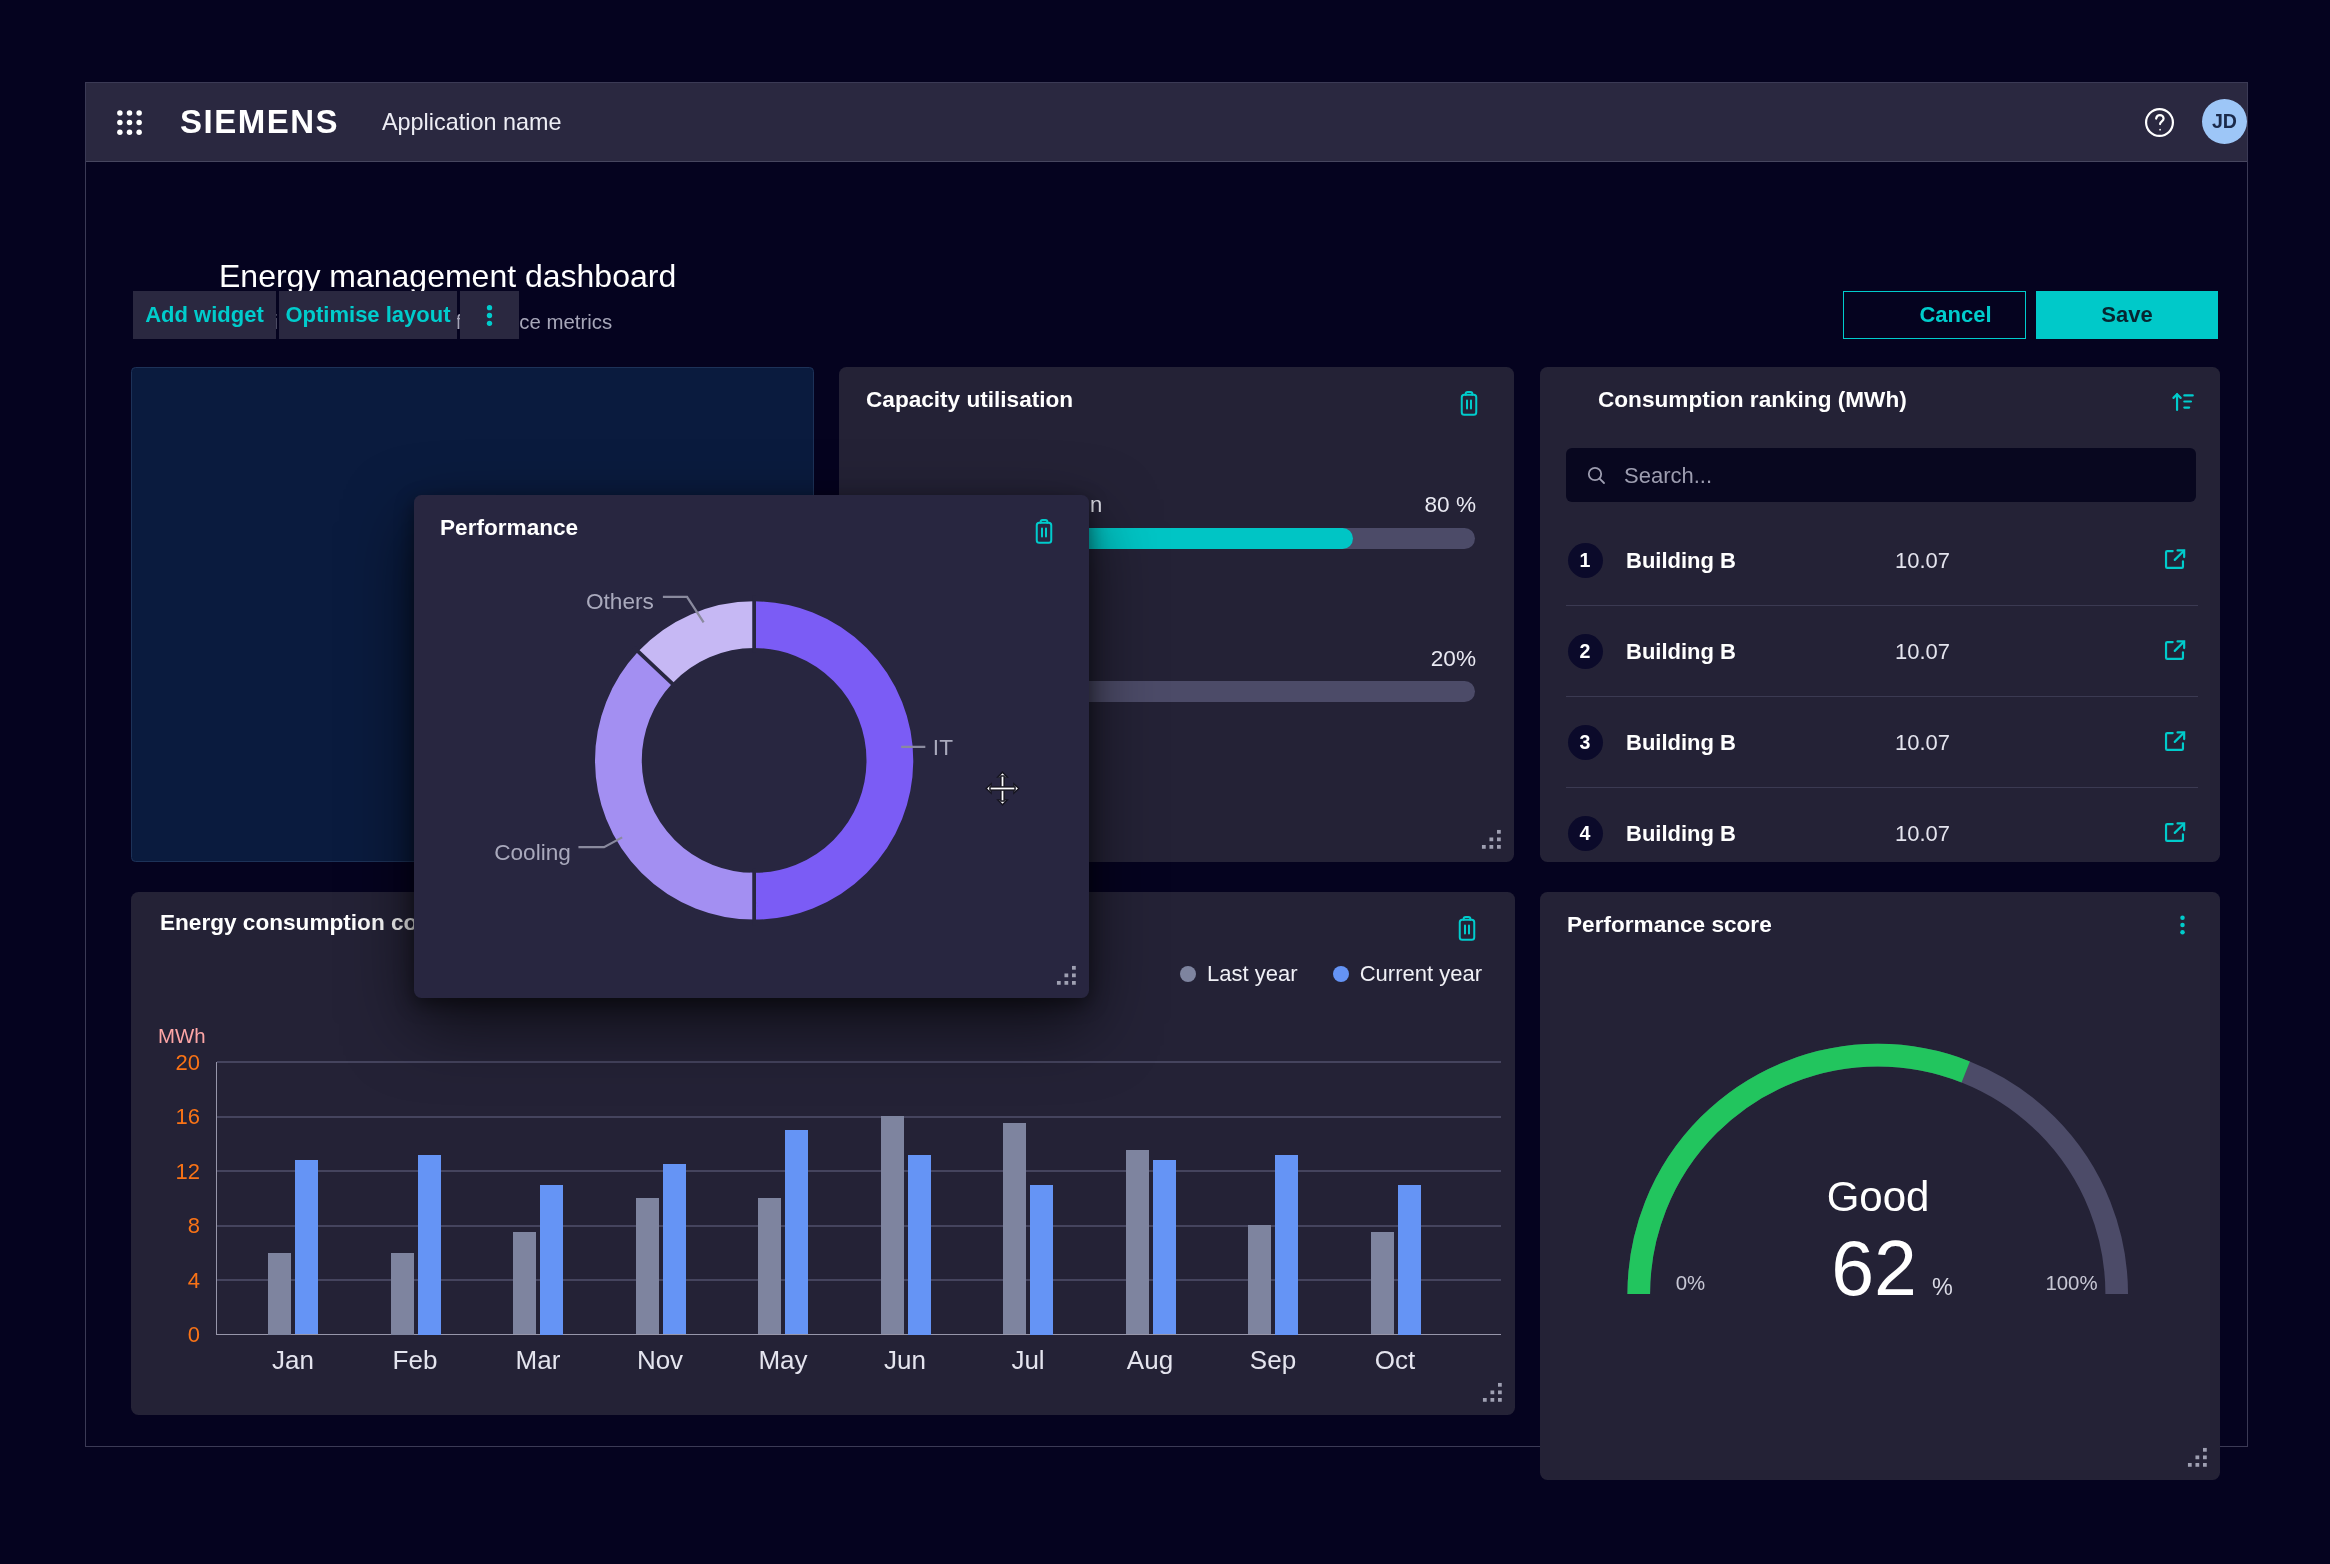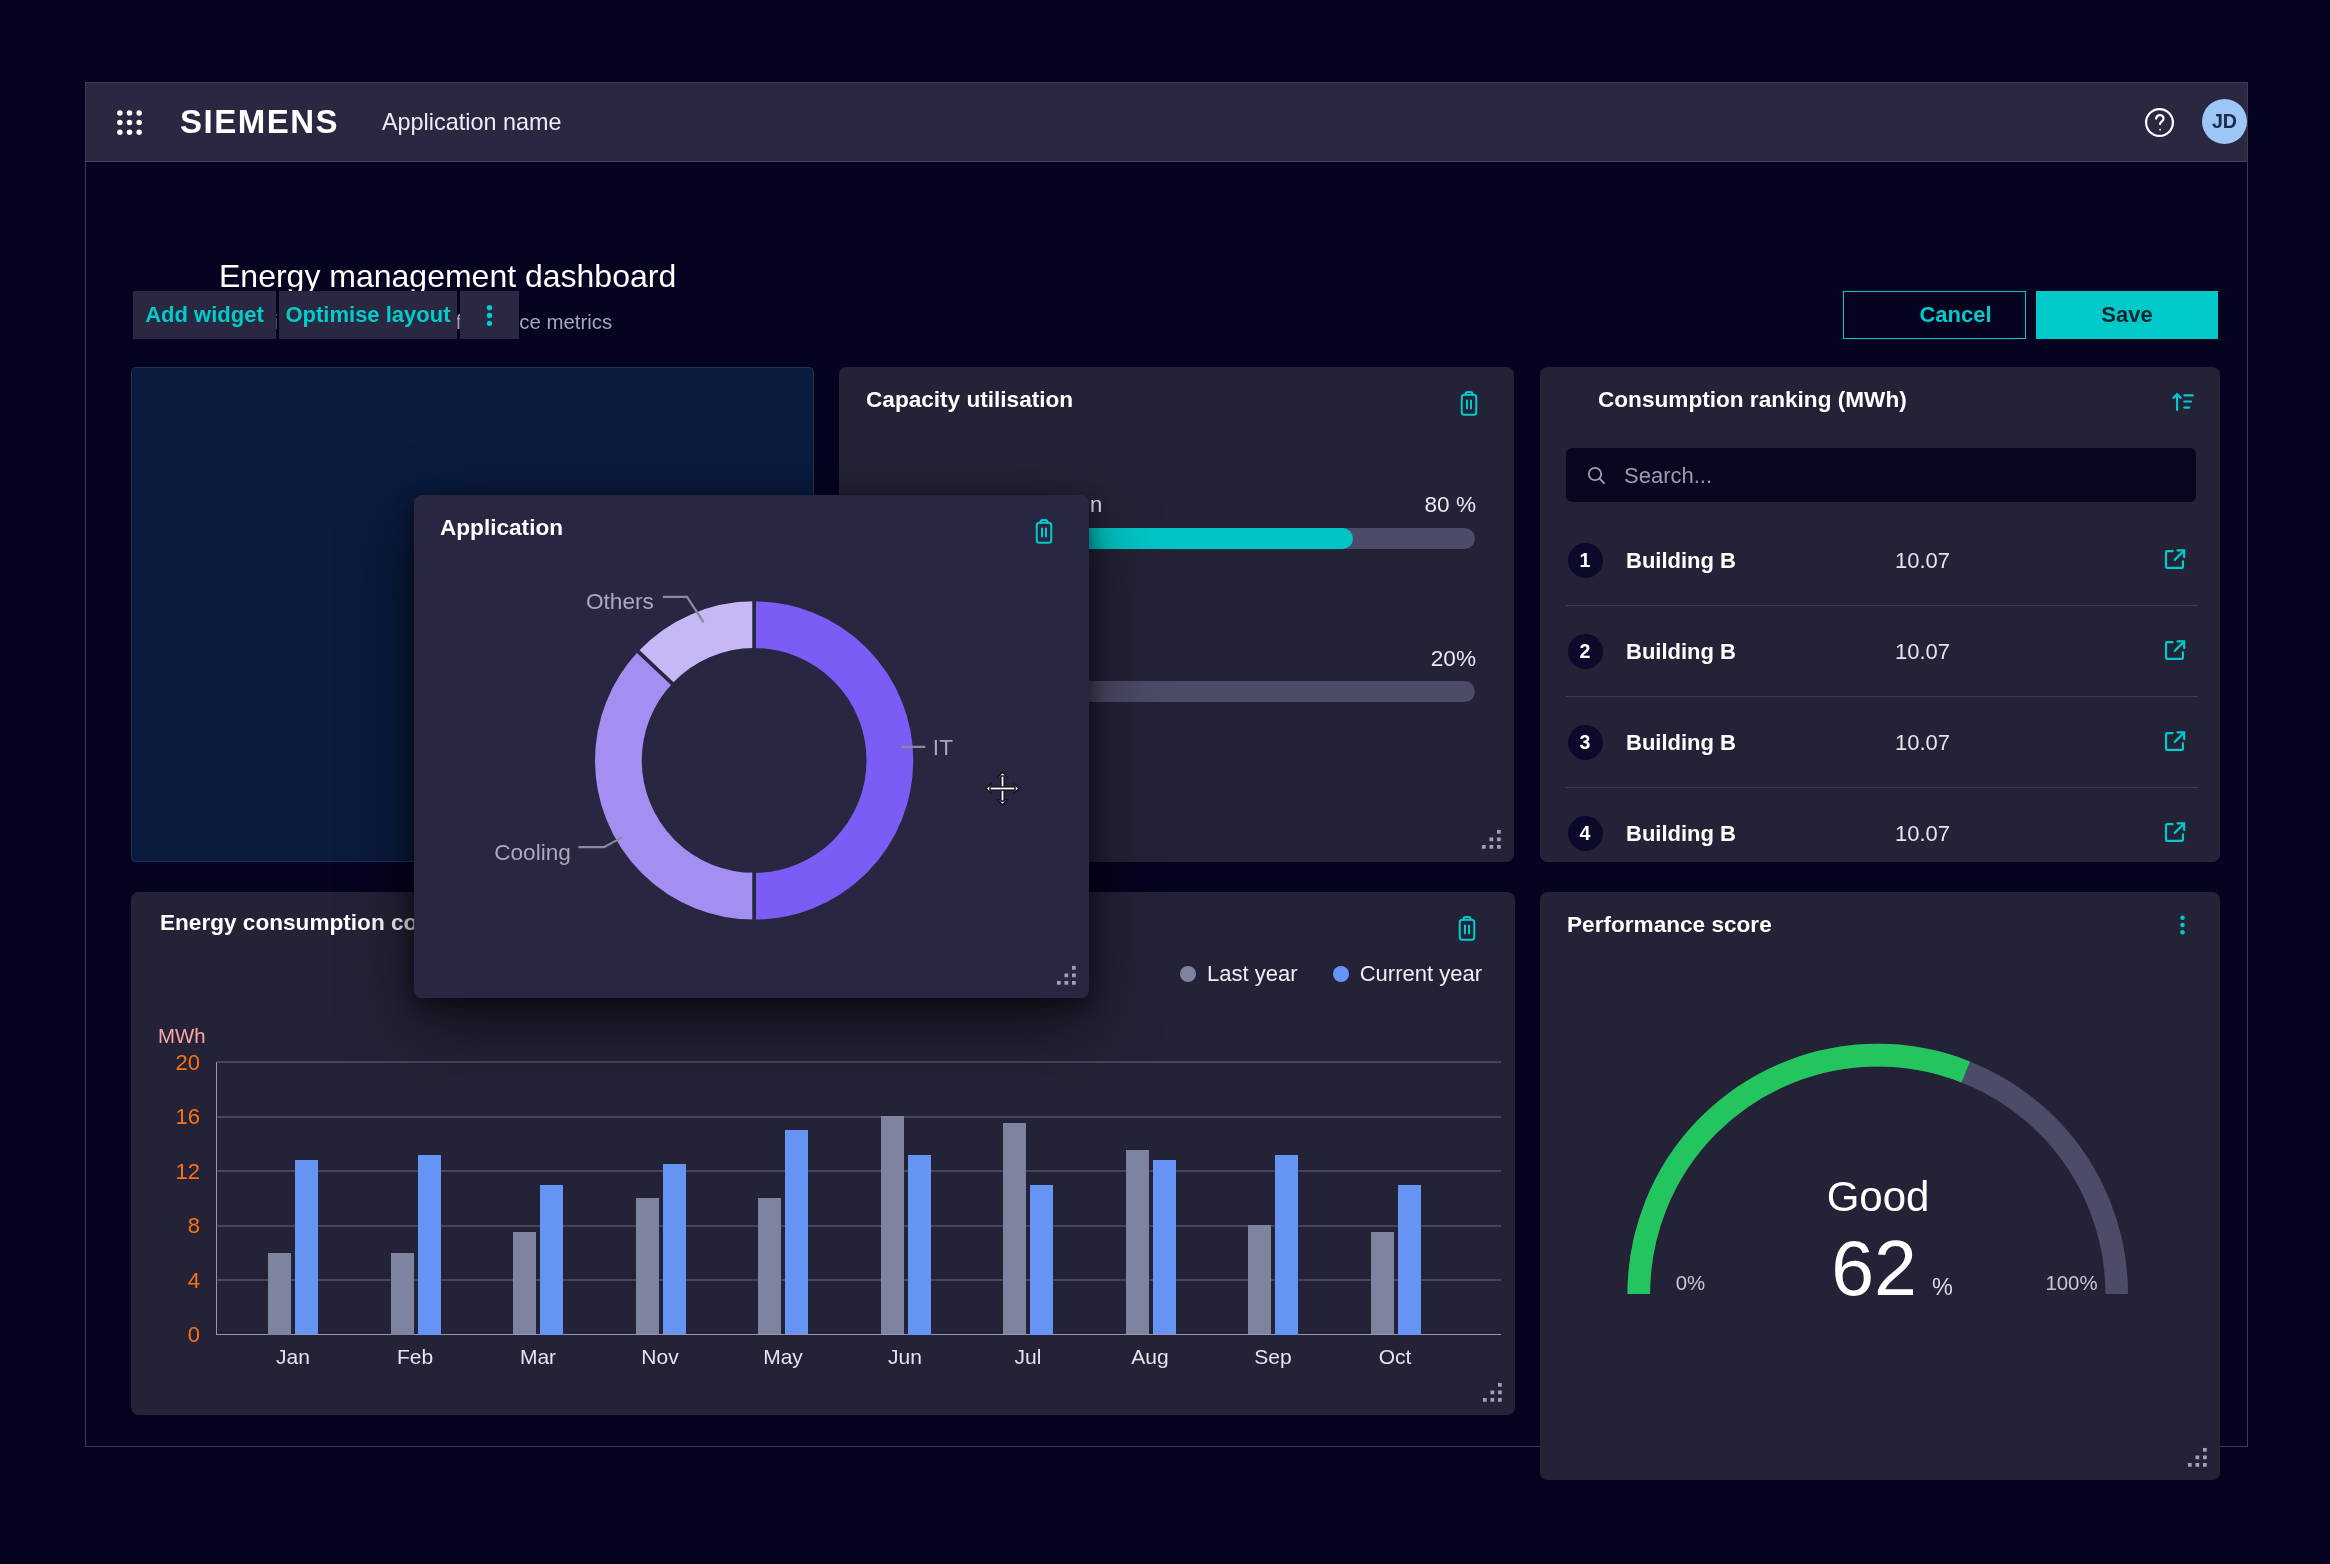--- a/index.html
+++ b/index.html
@@ -45,21 +45,21 @@
   .rank-badge{position:absolute;left:1.5px;top:28px;width:35px;height:35px;border-radius:50%;background:#0B0A2A;
     color:#fff;font-size:19.6px;font-weight:600;display:flex;align-items:center;justify-content:center;}
   .rank-name{position:absolute;left:60px;top:33px;font-size:22px;font-weight:700;color:#FFFFFF;}
   .rank-value{position:absolute;left:329px;top:33px;font-size:22px;color:#E4E4EE;}
   .rank-link{position:absolute;right:9px;top:30px;width:29px;height:29px;}
   
   #barplot{position:absolute;left:85px;top:170px;width:1284px;height:272px;
     border-left:1.5px solid #9796AA;border-bottom:1.5px solid #9796AA;}
   .gridline{position:absolute;left:0;width:1284px;height:1.5px;background:#45445E;}
   .ytick{position:absolute;left:-62px;width:45px;text-align:right;font-size:22px;color:#f97316;}
-  .xtick{position:absolute;width:90px;text-align:center;font-size:21px;color:#E4E4EE;}
+  .xtick{position:absolute;width:90px;text-align:center;font-size:26px;color:#E4E4EE;}
   .bar{position:absolute;width:22.6px;}
   .ylab{position:absolute;left:27px;top:133px;font-size:20.4px;color:#fca5a5;}
   .legend{position:absolute;right:33px;top:69px;display:flex;gap:35px;}
   .legend-item{display:flex;align-items:center;gap:10.6px;}
   .legend-dot{width:16.6px;height:16.6px;border-radius:50%;display:inline-block;}
   .legend-label{font-size:22px;color:#F0F0F6;}
   
   .g-rating{position:absolute;left:225px;top:281px;width:226px;text-align:center;font-size:42px;color:#fff;}
   .g-value{position:absolute;left:206px;top:332px;width:256px;text-align:center;font-size:77px;font-weight:400;color:#fff;}
   .g-unit{position:absolute;left:392px;top:382px;font-size:23.4px;color:#DBDBE6;}
@@ -327,21 +327,21 @@
           <rect x="17" y="9" width="4" height="4"></rect>
       <rect x="1" y="17" width="4" height="4"></rect>
           <rect x="9" y="17" width="4" height="4"></rect>
           <rect x="17" y="17" width="4" height="4"></rect>
     </g>
       </svg>
   </span>
 </div>
 
 <div id="floating" class="card" style="left:414px;top:495px;width:675px;height:503px;">
-  <div class="wtitle" style="left:26px;">Application</div>
+  <div class="wtitle" style="left:26px;">Performance</div>
   <span class="icon-tr">
     <svg viewBox="0 0 24 24" width="30" height="33" fill="none" stroke="#00CCCC" stroke-width="1.6" stroke-linecap="round">
       <path d="M9.3 5V4.3c0-.9.7-1.6 1.6-1.6h2.2c.9 0 1.6.7 1.6 1.6V5"></path>
       <rect x="6.2" y="5" width="11.6" height="16" rx="2"></rect>
       <path d="M10.4 9.5v6.5M13.6 9.5v6.5"></path>
     </svg>
   </span>
   <svg width="675" height="503" viewBox="0 0 895 667" style="position:absolute;left:0;top:0;">
       <circle cx="451" cy="352" r="180" fill="none" stroke="#7B5CF5" stroke-width="62" pathLength="100" stroke-dasharray="50 50" stroke-dashoffset="0" transform="rotate(-90 451 352)"></circle>
       <circle cx="451" cy="352" r="180" fill="none" stroke="#A38FF2" stroke-width="62" pathLength="100" stroke-dasharray="37 63" stroke-dashoffset="-50" transform="rotate(-90 451 352)"></circle>

